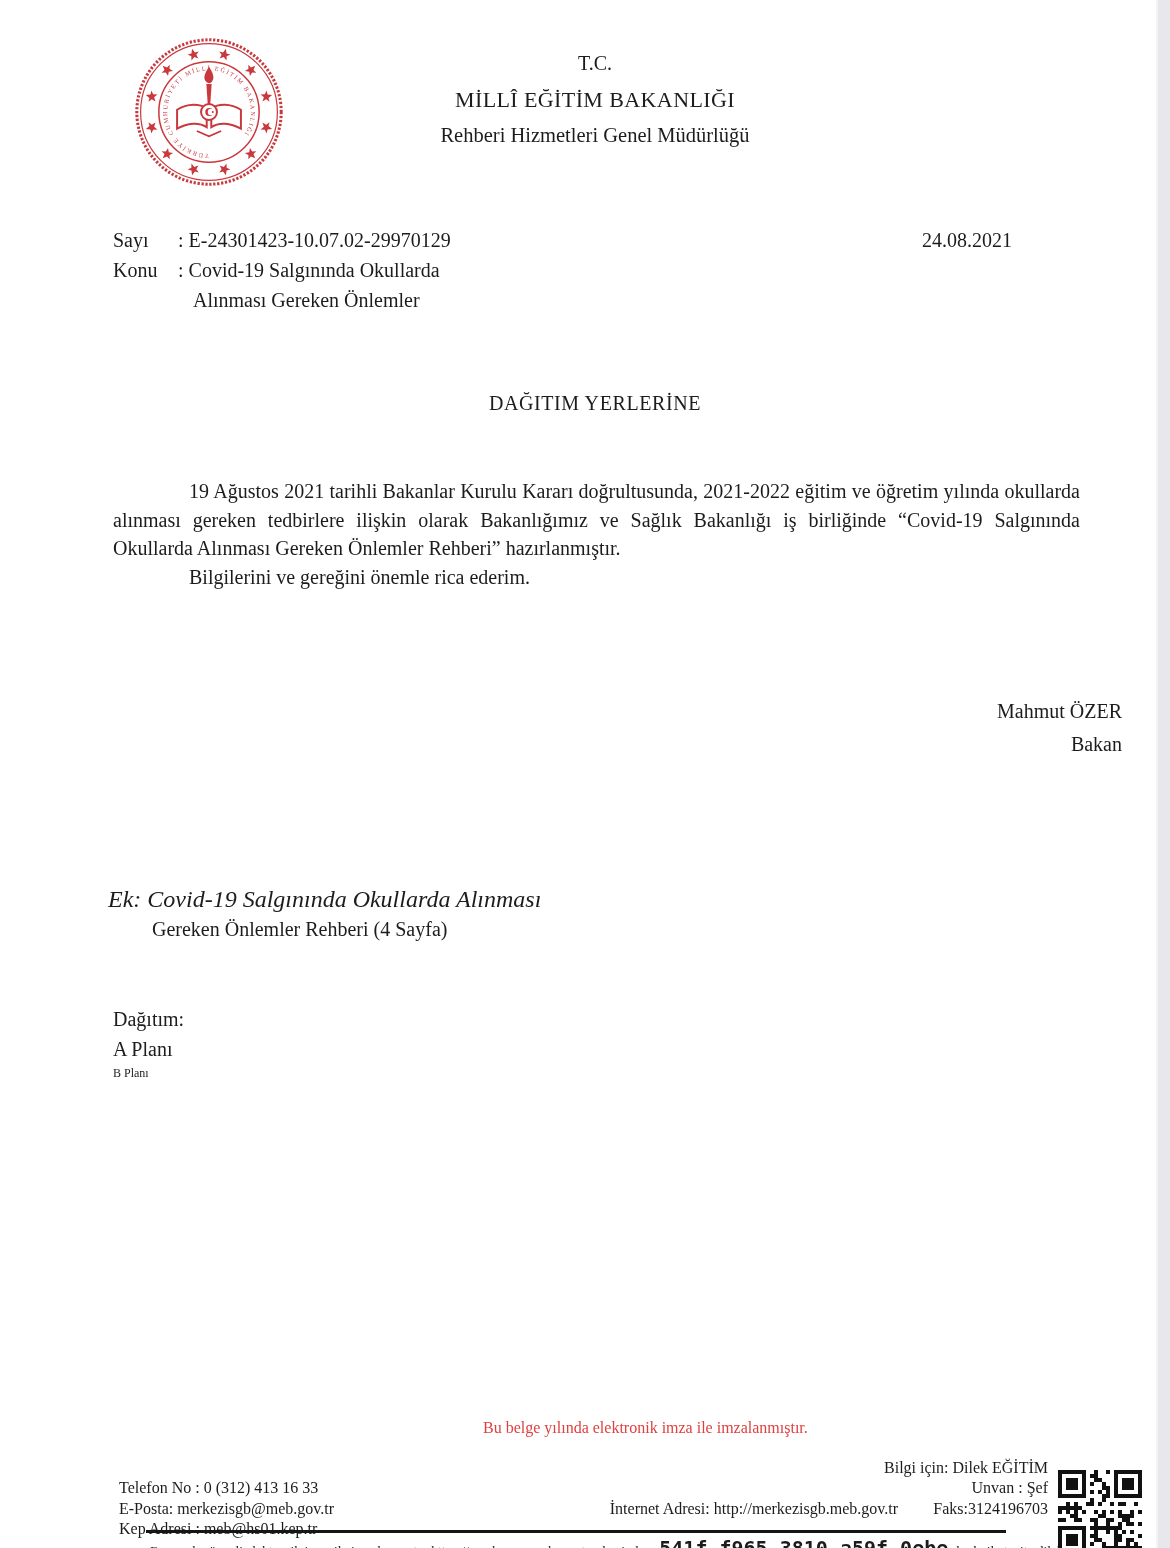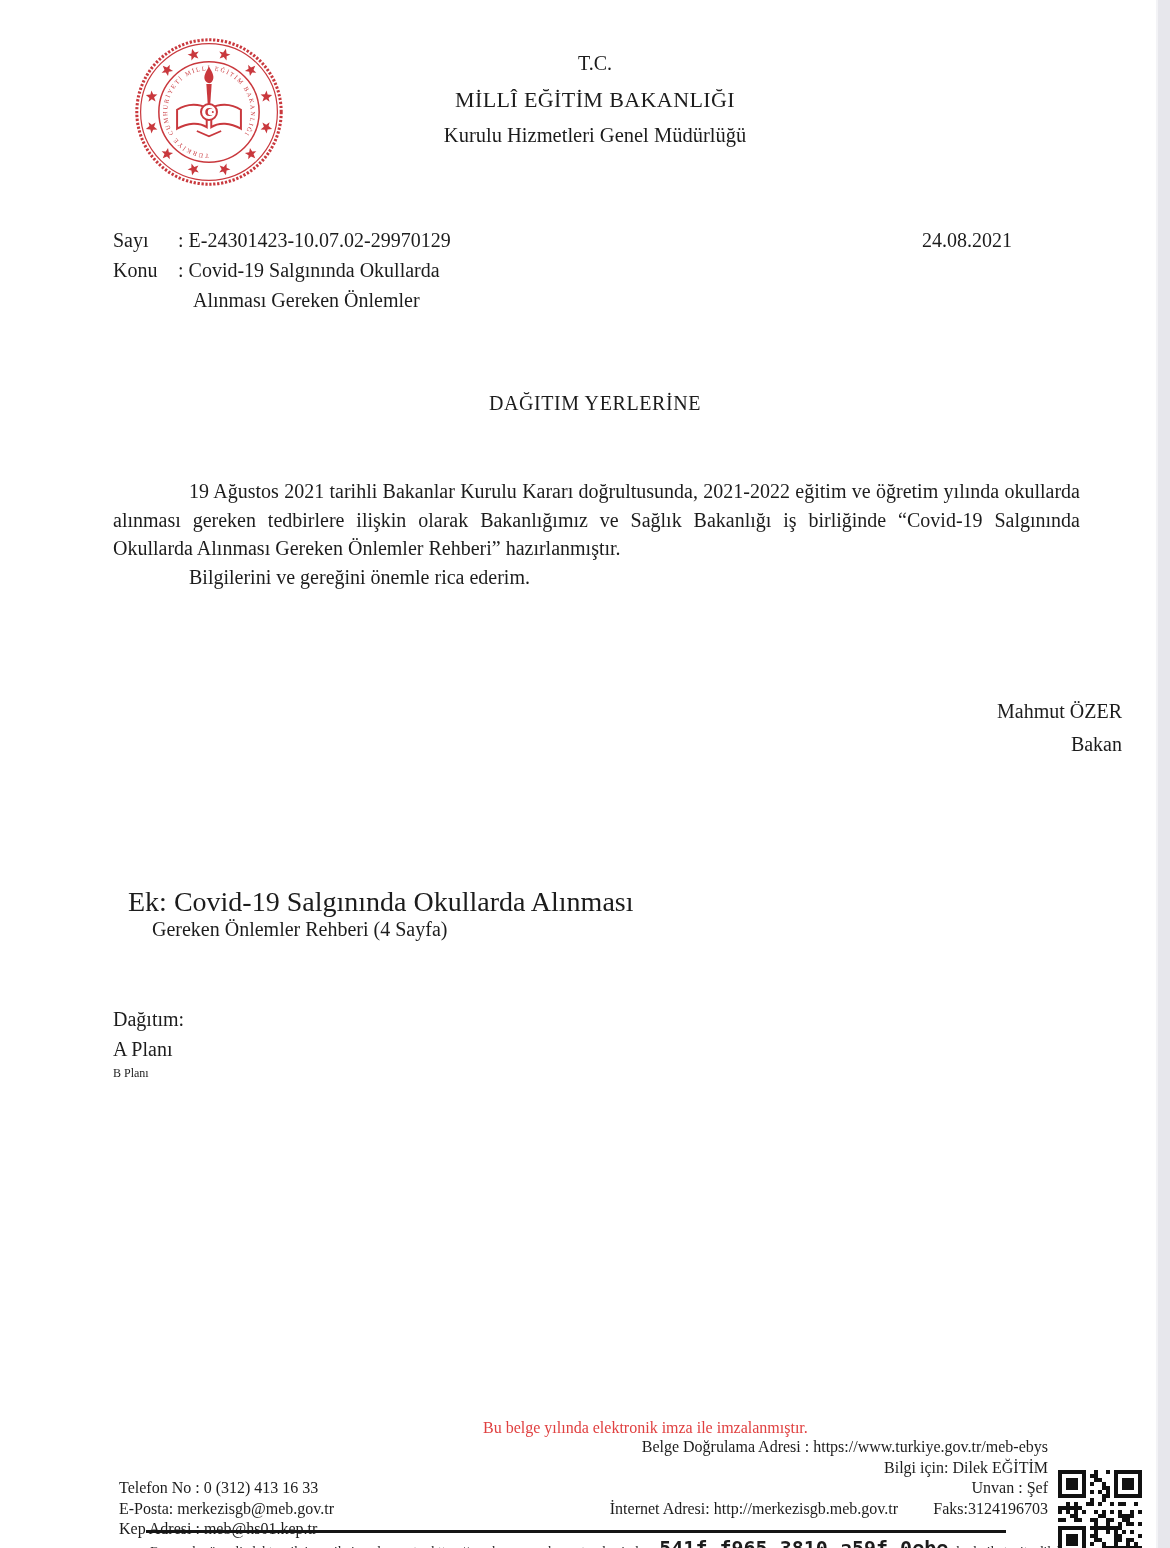--- a/index.html
+++ b/index.html
@@ -32,21 +32,21 @@
   
   .recipient{left:20px;right:0;top:392px;text-align:center;font-size:20px;letter-spacing:.6px;}
   
   .body-block{left:113px;width:967px;top:477px;font-size:20px;line-height:28.6px;text-align:justify;}
   .body-block p{margin:0;text-indent:76px;}
   
   .sig{left:860px;width:262px;text-align:right;font-size:20px;}
   .sig-name{top:700px;}
   .sig-title{top:733px;}
   
-  .att1{left:128px;top:886px;font-size:28px;}
+  .att1{left:108px;top:886px;font-size:24px;font-style:italic;}
   .att2{left:152px;top:918px;font-size:20px;}
   
   .dist0{left:113px;top:1008px;font-size:20px;}
   .dist1{left:113px;top:1038px;font-size:20px;}
   .dist2{left:113px;top:1066px;font-size:12px;}
   
   .esign{left:483px;top:1419px;font-size:16px;color:var(--notice-red,#e04040);}
   .f{font-size:16px;}
   .f-adres{left:117px;top:1438px;}
   .f-belge{right:122px;top:1438px;}
@@ -105,21 +105,21 @@
       <path d="M84 125 L100 132 L116 125" fill="none" stroke="#c9383d" stroke-width="2.4"></path>
       <circle cx="100" cy="100" r="10.5" fill="#ffffff" stroke="#c9383d" stroke-width="2.6"></circle>
       <circle cx="100.5" cy="100" r="5.4" fill="#c9383d"></circle>
       <circle cx="102.6" cy="100" r="4.2" fill="#ffffff"></circle>
       <circle cx="105" cy="100" r="1.3" fill="#c9383d"></circle>
     </g>
   </svg>
 
   <div class="abs hdr hdr-tc">T.C.</div>
   <div class="abs hdr hdr-ministry">MİLLÎ EĞİTİM BAKANLIĞI</div>
-  <div class="abs hdr hdr-dept">Kurulu Hizmetleri Genel Müdürlüğü</div>
+  <div class="abs hdr hdr-dept">Rehberi Hizmetleri Genel Müdürlüğü</div>
 
   <div class="abs meta-label row1">Sayı</div>
   <div class="abs meta-value row1">: E-24301423-10.07.02-29970129</div>
   <div class="abs doc-date">24.08.2021</div>
   <div class="abs meta-label row2">Konu</div>
   <div class="abs meta-value row2">: Covid-19 Salgınında Okullarda</div>
   <div class="abs meta-wrap3 row3" style="font-size:20px;">Alınması Gereken Önlemler</div>
 
   <div class="abs recipient">DAĞITIM YERLERİNE</div>
 
@@ -132,21 +132,20 @@
   <div class="abs sig sig-title">Bakan</div>
 
   <div class="abs att1">Ek: Covid-19 Salgınında Okullarda Alınması</div>
   <div class="abs att2">Gereken Önlemler Rehberi (4 Sayfa)</div>
 
   <div class="abs dist0">Dağıtım:</div>
   <div class="abs dist1">A Planı</div>
   <div class="abs dist2">B Planı</div>
 
   <div class="abs esign">Bu belge yılında  elektronik imza ile imzalanmıştır.</div>
-  <div class="abs f f-belge">Belge Doğrulama Adresi : https://www.turkiye.gov.tr/meb-ebys</div>
   <div class="abs f f-bilgi">Bilgi için:  Dilek EĞİTİM</div>
   <div class="abs f f-tel">Telefon No : 0 (312) 413 16 33</div>
   <div class="abs f f-unvan">Unvan : Şef</div>
   <div class="abs f f-eposta">E-Posta: merkezisgb@meb.gov.tr</div>
   <div class="abs f f-internet">İnternet Adresi: http://merkezisgb.meb.gov.tr</div>
   <div class="abs f f-faks">Faks:3124196703</div>
   <div class="abs f f-kep">Kep Adresi : meb@hs01.kep.tr</div>
   <div class="abs rule"></div>
 
   <div class="abs verify">

